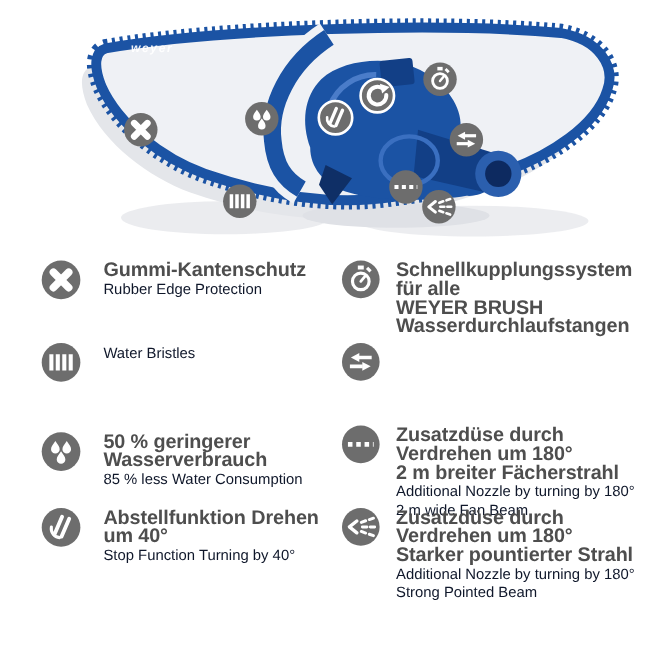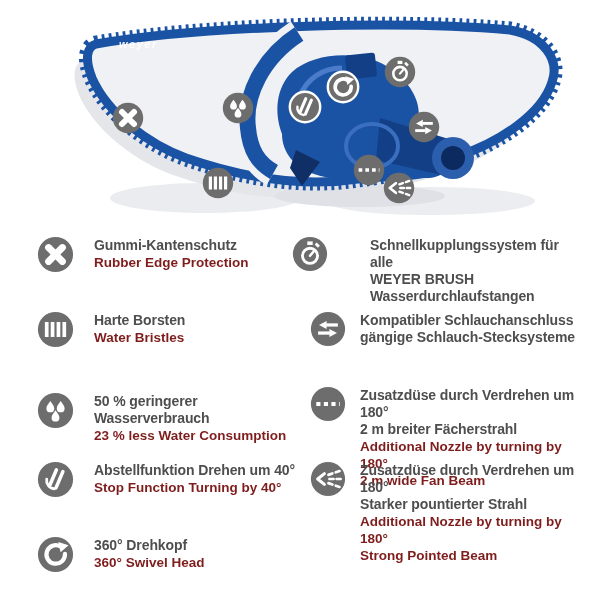--- a/index.html
+++ b/index.html
@@ -5,23 +5,23 @@
   html,body{margin:0;padding:0;background:#ffffff;}
   body{width:600px;height:600px;font-family:"Liberation Sans",sans-serif;}
   .canvas{position:relative;width:600px;height:600px;overflow:hidden;background:#fff;border-radius:19px;}
   .illu{position:absolute;top:0;left:0;width:600px;height:230px;}
   .watermark{position:absolute;left:119px;top:38px;font-size:11px;font-weight:bold;
     font-style:italic;color:rgba(255,255,255,.92);letter-spacing:1.5px;z-index:3;}
   .feature{position:absolute;display:flex;align-items:flex-start;}
   .f-icon{flex:0 0 auto;display:block;}
   .f-text{margin-left:20px;padding-top:1px;}
   .col-right .f-text{margin-left:14px;}
-  .f-title{font-size:14px;font-weight:bold;color:#4e4e4e;line-height:17px;
+  .f-title{font-size:18px;font-weight:bold;color:#4e4e4e;line-height:17px;
     white-space:pre-line;letter-spacing:-0.1px;}
-  .f-sub{font-size:13.5px;font-weight:bold;color:#7f1d1d;line-height:17px;
+  .f-sub{font-size:13.5px;font-weight:normal;color:#0f172a;line-height:17px;
     white-space:pre-line;}
 </style>
 </head>
 <body>
 
 <div class="canvas">
 
   <svg class="illu" viewBox="0 0 600 230">
     <defs>
 
@@ -163,77 +163,64 @@
       <div class="f-sub">Rubber Edge Protection</div>
     </div>
   </div>
 
   <div class="feature col-left" style="left:37px;top:311px;width:262px;">
     <svg class="f-icon" width="37" height="37" viewBox="-20 -20 40 40">
         <circle r="19" fill="#6d6d6d"></circle>
         <use href="#ic-bristles"></use>
       </svg>
     <div class="f-text">
-      <div class="f-title">Harte Borsten</div>
       <div class="f-sub">Water Bristles</div>
     </div>
   </div>
 
   <div class="feature col-left" style="left:37px;top:392px;width:262px;">
     <svg class="f-icon" width="37" height="37" viewBox="-20 -20 40 40">
         <circle r="19" fill="#6d6d6d"></circle>
         <use href="#ic-drops"></use>
       </svg>
     <div class="f-text">
       <div class="f-title">50 % geringerer Wasserverbrauch</div>
-      <div class="f-sub">23 % less Water Consumption</div>
+      <div class="f-sub">85 % less Water Consumption</div>
     </div>
   </div>
 
   <div class="feature col-left" style="left:37px;top:461px;width:262px;">
     <svg class="f-icon" width="37" height="37" viewBox="-20 -20 40 40">
         <circle r="19" fill="#6d6d6d"></circle>
         <use href="#ic-stop"></use>
       </svg>
     <div class="f-text">
       <div class="f-title">Abstellfunktion Drehen um 40°</div>
       <div class="f-sub">Stop Function Turning by 40°</div>
     </div>
   </div>
 
-  <div class="feature col-left" style="left:37px;top:536px;width:262px;">
-    <svg class="f-icon" width="37" height="37" viewBox="-20 -20 40 40">
-        <circle r="19" fill="#6d6d6d"></circle>
-        <use href="#ic-swivel"></use>
-      </svg>
-    <div class="f-text">
-      <div class="f-title">360° Drehkopf</div>
-      <div class="f-sub">360° Swivel Head</div>
-    </div>
-  </div>
-
-  <div class="feature col-right" style="left:292px;top:236px;width:282px;gap:28px;">
+
+  <div class="feature col-right" style="left:310px;top:236px;width:282px;">
     <svg class="f-icon" width="36" height="36" viewBox="-20 -20 40 40">
         <circle r="19" fill="#6d6d6d"></circle>
         <use href="#ic-stopwatch"></use>
       </svg>
     <div class="f-text">
       <div class="f-title">Schnellkupplungssystem für alle
 WEYER BRUSH Wasserdurchlaufstangen</div>
     </div>
   </div>
 
   <div class="feature col-right" style="left:310px;top:311px;width:282px;">
     <svg class="f-icon" width="36" height="36" viewBox="-20 -20 40 40">
         <circle r="19" fill="#6d6d6d"></circle>
         <use href="#ic-hose"></use>
       </svg>
     <div class="f-text">
-      <div class="f-title">Kompatibler Schlauchanschluss
-gängige Schlauch-Stecksysteme</div>
     </div>
   </div>
 
   <div class="feature col-right" style="left:310px;top:386px;width:282px;">
     <svg class="f-icon" width="36" height="36" viewBox="-20 -20 40 40">
         <circle r="19" fill="#6d6d6d"></circle>
         <use href="#ic-fan"></use>
       </svg>
     <div class="f-text">
       <div class="f-title">Zusatzdüse durch Verdrehen um 180°

